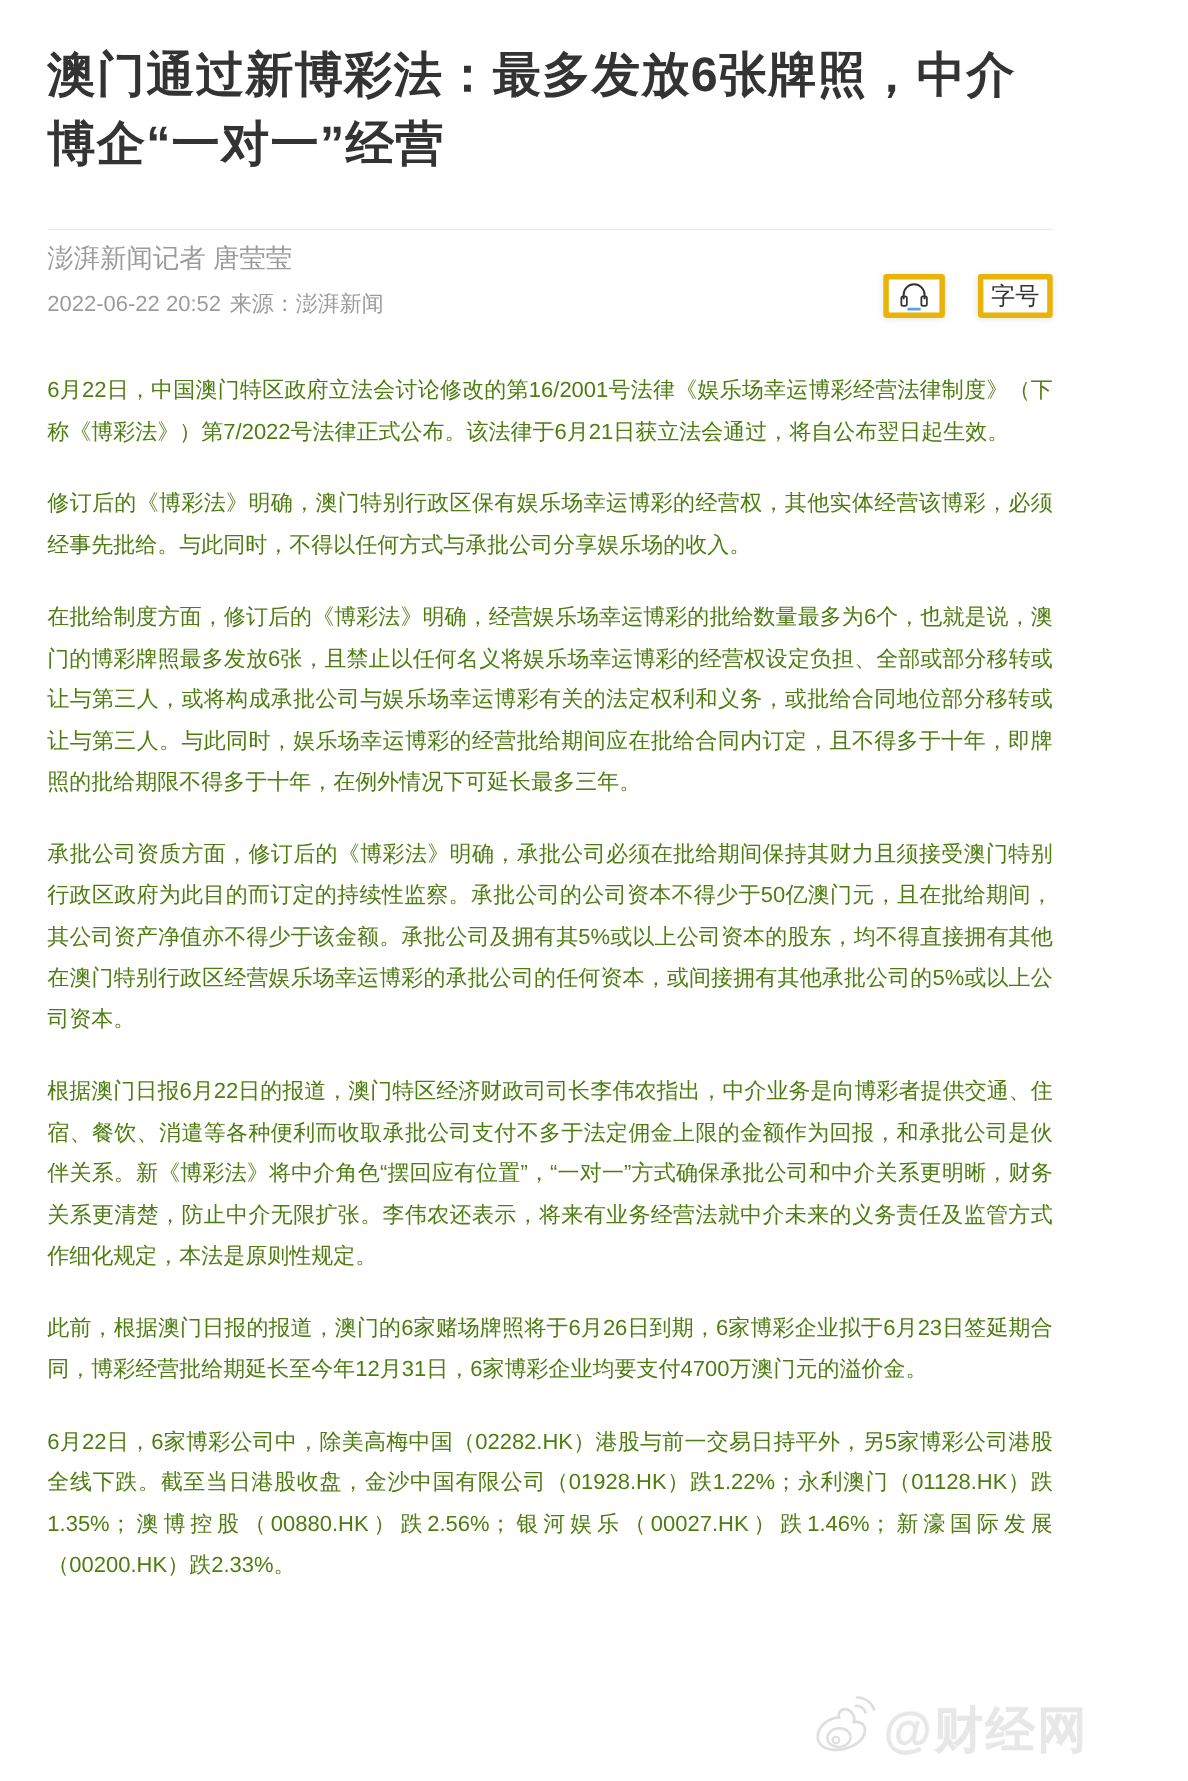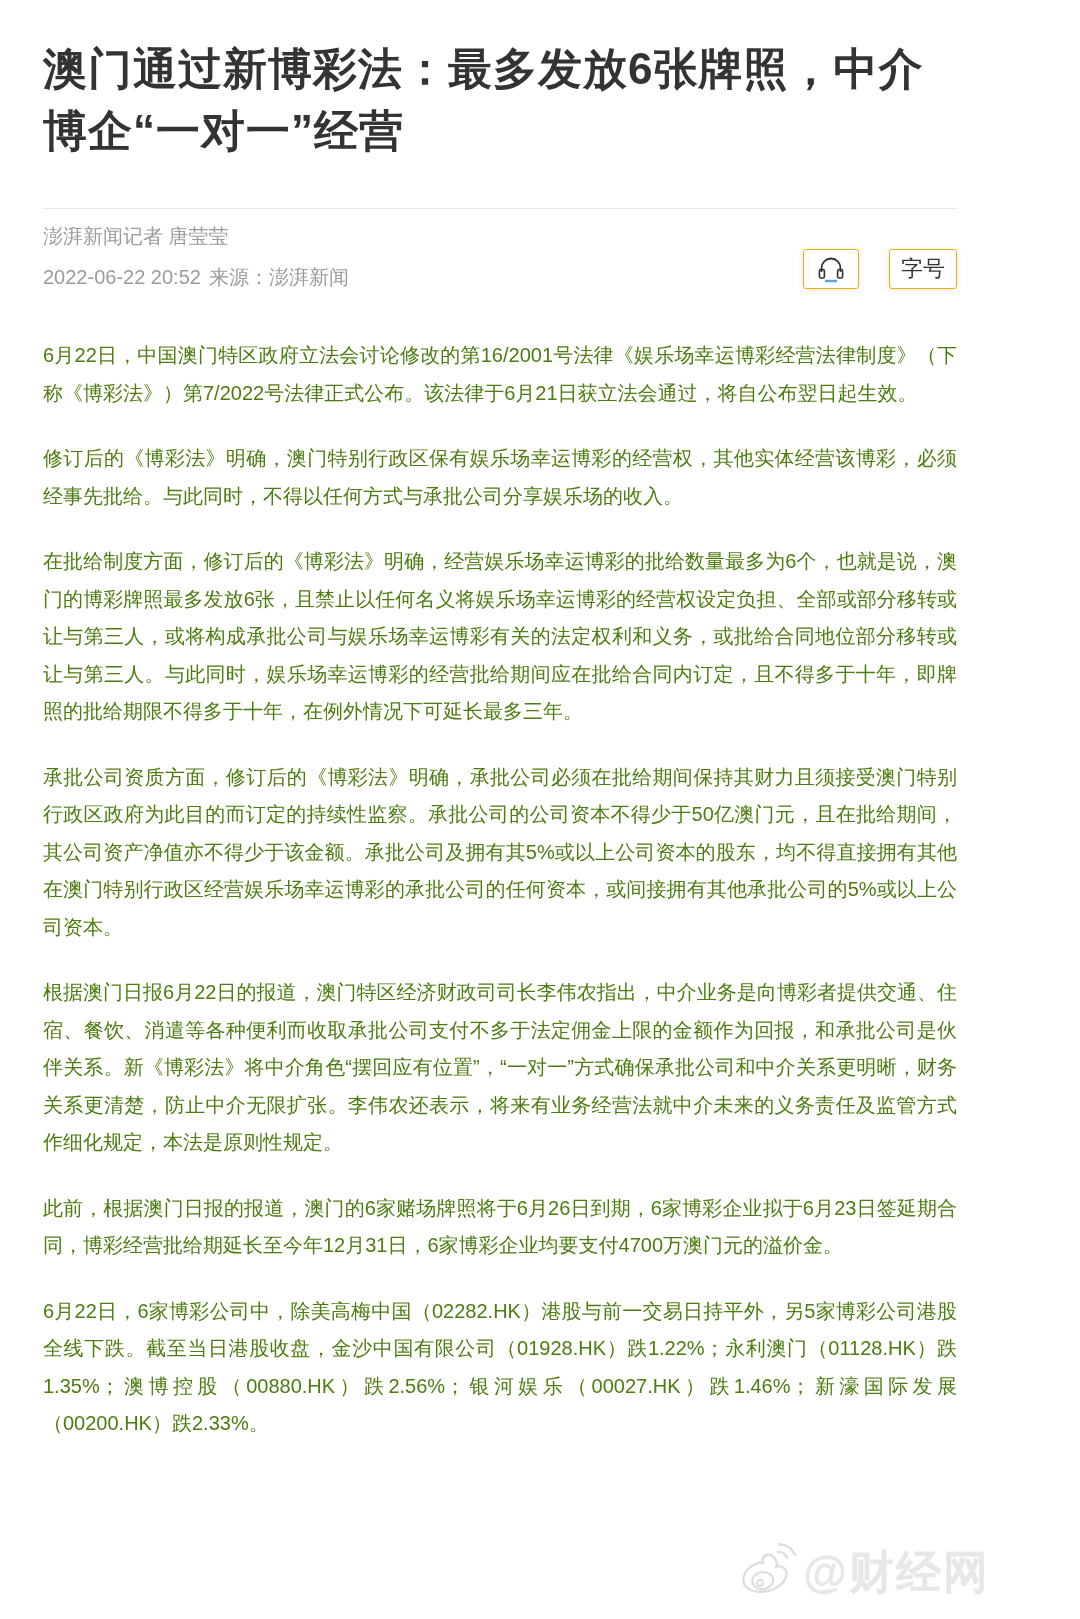--- a/index.html
+++ b/index.html
@@ -24,21 +24,21 @@
 
   .divider {
     border: none;
     border-top: 1px solid #e9e9e9;
     height: 0;
     margin: 46px 0 0 0;
   }
 
   .author {
     margin-top: 14px;
-    font-size: 20px;
+    font-size: 24px;
     line-height: 26px;
     color: #9b9b9b;
   }
 
   .meta-row {
     position: relative;
     margin-top: 8px;
     height: 40px;
     line-height: 40px;
     font-size: 20px;
@@ -49,21 +49,21 @@
   .actions {
     position: absolute;
     right: 0;
     top: -8px;
     display: flex;
     gap: 30px;
     align-items: center;
   }
   .btn {
     background: #ffffff;
-    border: 1px solid #eab308;
+    border: 5px solid #eab308;
     border-radius: 3px;
     box-shadow: 0 1px 6px rgba(0,0,0,0.10);
     display: flex;
     align-items: center;
     justify-content: center;
     cursor: pointer;
     padding: 0;
   }
   .btn-listen { width: 56px; height: 40px; }
   .btn-font {

